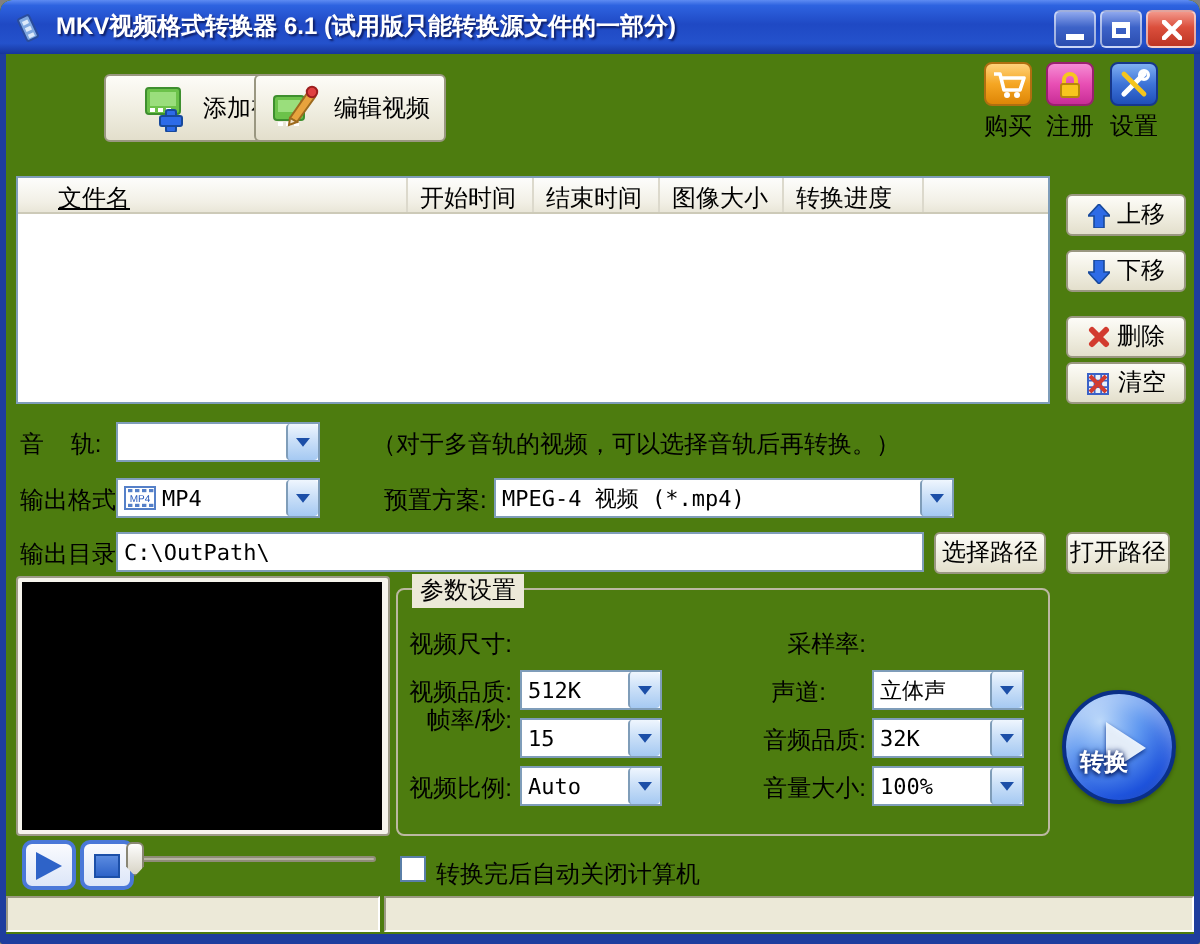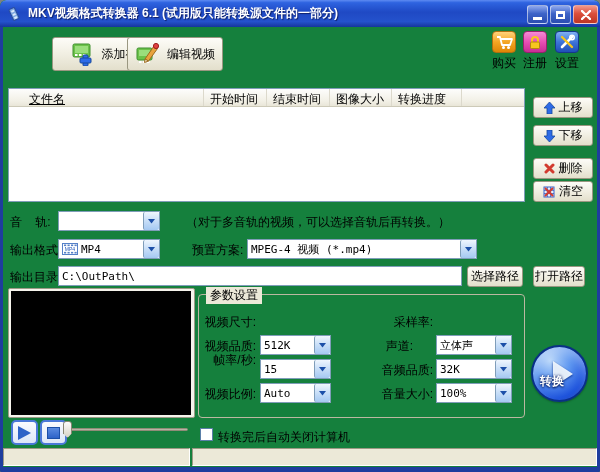--- a/index.html
+++ b/index.html
@@ -1,18 +1,18 @@
 <!DOCTYPE html>
 <html><head>
 <meta charset="utf-8">
 <style>
   html,body{margin:0;padding:0;background:#808080;}
   *{box-sizing:border-box;}
   .window{
-    position:relative;width:600px;height:472px;background:#15803d;
+    position:relative;width:600px;height:472px;background:#4d7c0f;
     font-family:"Liberation Sans","DejaVu Sans",sans-serif;font-size:12px;color:#000;
     overflow:hidden;border-radius:6px 6px 2px 2px;
   }
   .abs{position:absolute;}
   
   .titlebar{left:0;top:0;width:600px;height:27px;
     background:linear-gradient(180deg,#5E8BF2 0%,#2E63E0 10%,#1F49C4 45%,#2452CC 80%,#16359C 100%);
     border-radius:6px 6px 0 0;display:flex;align-items:center;padding:0 6px;}
   .frame-l{left:0;top:27px;width:3px;height:445px;background:#1E3D9E;}
   .frame-r{right:0;top:27px;width:3px;height:445px;background:#1E3D9E;}

